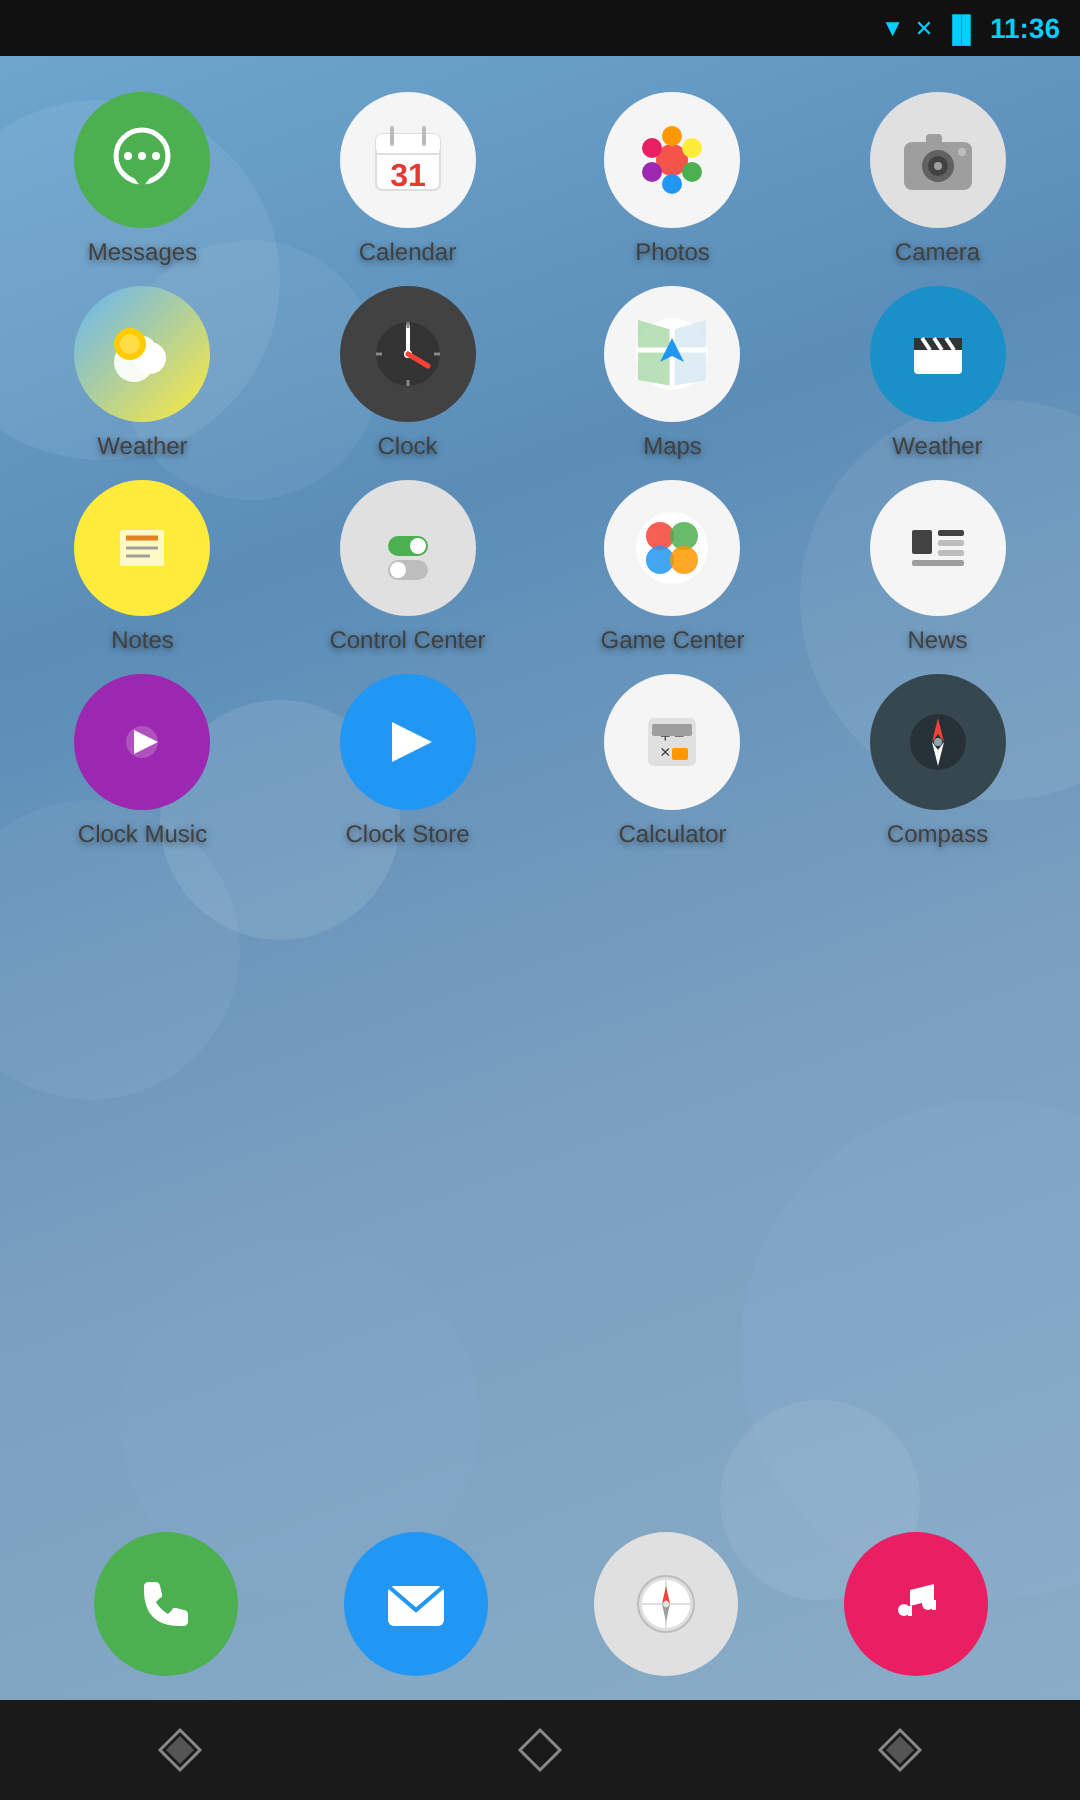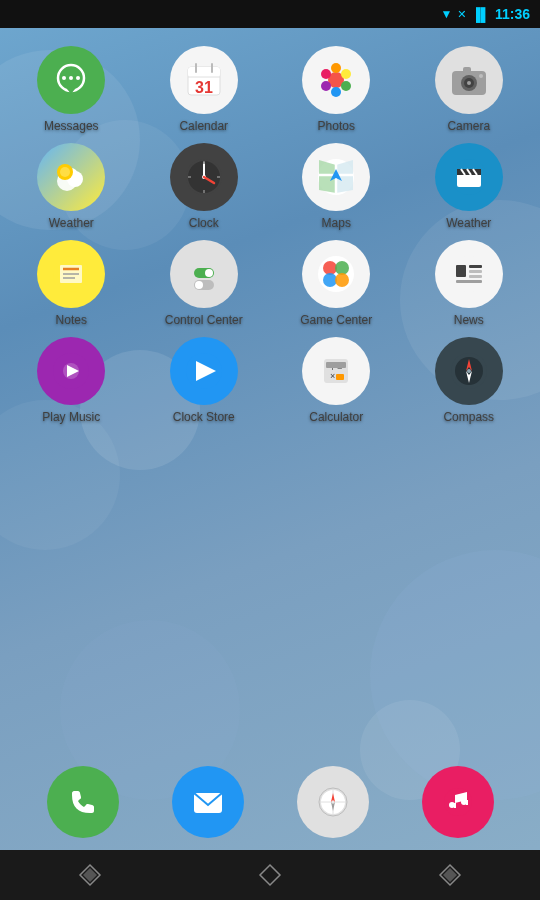--- a/index.html
+++ b/index.html
@@ -358,21 +358,21 @@
   <div class="app-item">
     <div class="app-icon icon-play-music">
       <svg width="44" height="44" viewBox="0 0 44 44">
         <circle cx="22" cy="22" r="18" fill="#9c27b0"></circle>
         <circle cx="22" cy="22" r="8" fill="white" opacity="0.2"></circle>
         <path d="M18 16 L30 22 L18 28 Z" fill="white"></path>
 
         <circle cx="22" cy="22" r="3" fill="white" opacity="0.5"></circle>
       </svg>
     </div>
-    <span class="app-label">Play Music</span>
+    <span class="app-label">Clock Music</span>
   </div>
 
   <div class="app-item">
     <div class="app-icon icon-play-store">
       <svg width="44" height="44" viewBox="0 0 44 44">
         <circle cx="22" cy="22" r="18" fill="#2196f3"></circle>
         <polygon points="14,12 14,32 34,22" fill="white"></polygon>
       </svg>
     </div>
     <span class="app-label">Clock Store</span>

